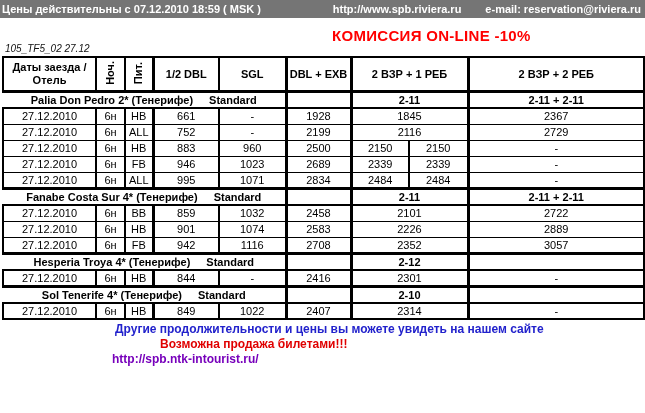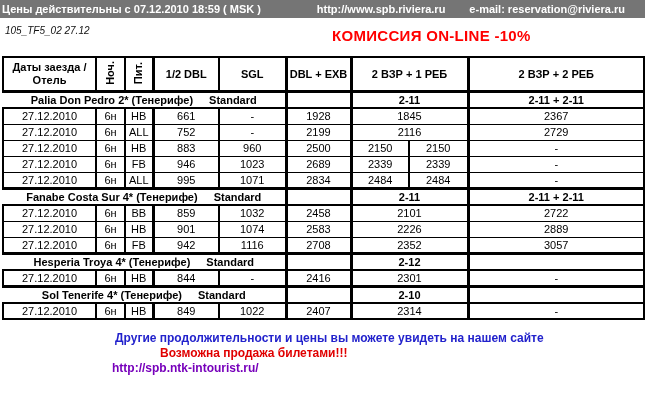--- a/index.html
+++ b/index.html
@@ -9,28 +9,28 @@
     background: #ffffff;
     font-family: "Liberation Sans", sans-serif;
     color: #000;
     overflow: hidden;
   }
   
   .topbar {
     height: 18px; background: #757575; color: #ffffff;
     font-size: 11px; font-weight: bold;
     display: flex; align-items: center;
-    padding: 0 20px 0 2px; white-space: nowrap;
+    padding: 0 4px 0 2px; white-space: nowrap;
   }
   .topbar .spacer { flex: 1; }
   .topbar .email { margin-left: 24px; }
   
   .subheader { position: relative; height: 38px; }
   .code {
-    position: absolute; left: 5px; top: 7px;
+    position: absolute; left: 5px; top: 25px;
     font-size: 10px; font-style: italic; color: #111;
   }
   .commission {
     position: absolute; left: 332px; top: 9px;
     font-size: 15px; font-weight: bold; color: #ff0000;
     letter-spacing: 0.3px; white-space: nowrap;
   }
   
   table.price {
     border-collapse: collapse; table-layout: fixed;
@@ -64,21 +64,21 @@
   .meal-left { text-align: left; padding-left: 2px; }
   .hotelname { text-align: left; padding-left: 3px; font-weight: bold; font-size: 12px; }
   .hotelname .cat { margin-left: 16px; }
   .age { font-weight: bold; font-size: 9px; }
   .vtx {
     writing-mode: vertical-rl; transform: rotate(180deg);
     display: inline-block; font-weight: bold; font-size: 11px; line-height: 1;
   }
   .hdr2 { line-height: 13px; }
   
-  .footer { padding-top: 11px; font-weight: bold; font-size: 12px; line-height: 15px; }
+  .footer { padding-top: 2px; font-weight: bold; font-size: 12px; line-height: 15px; }
   .footer div { white-space: nowrap; }
   .f-durations { color: #2222cc; margin-left: 115px; }
   .f-tickets   { color: #e00000; margin-left: 160px; }
   .f-site      { color: #7700bb; margin-left: 112px; }
   .f-wish      { color: #b00038; margin-left: 160px; }
 </style>
 </head>
 <body>
 
 <div class="topbar">

